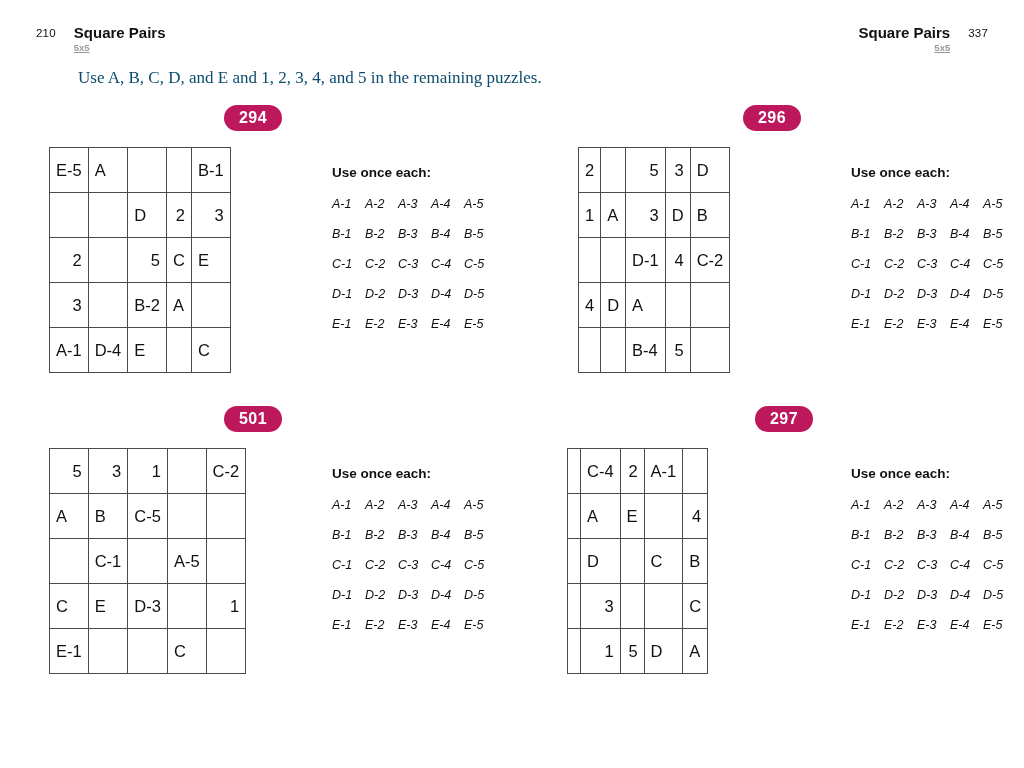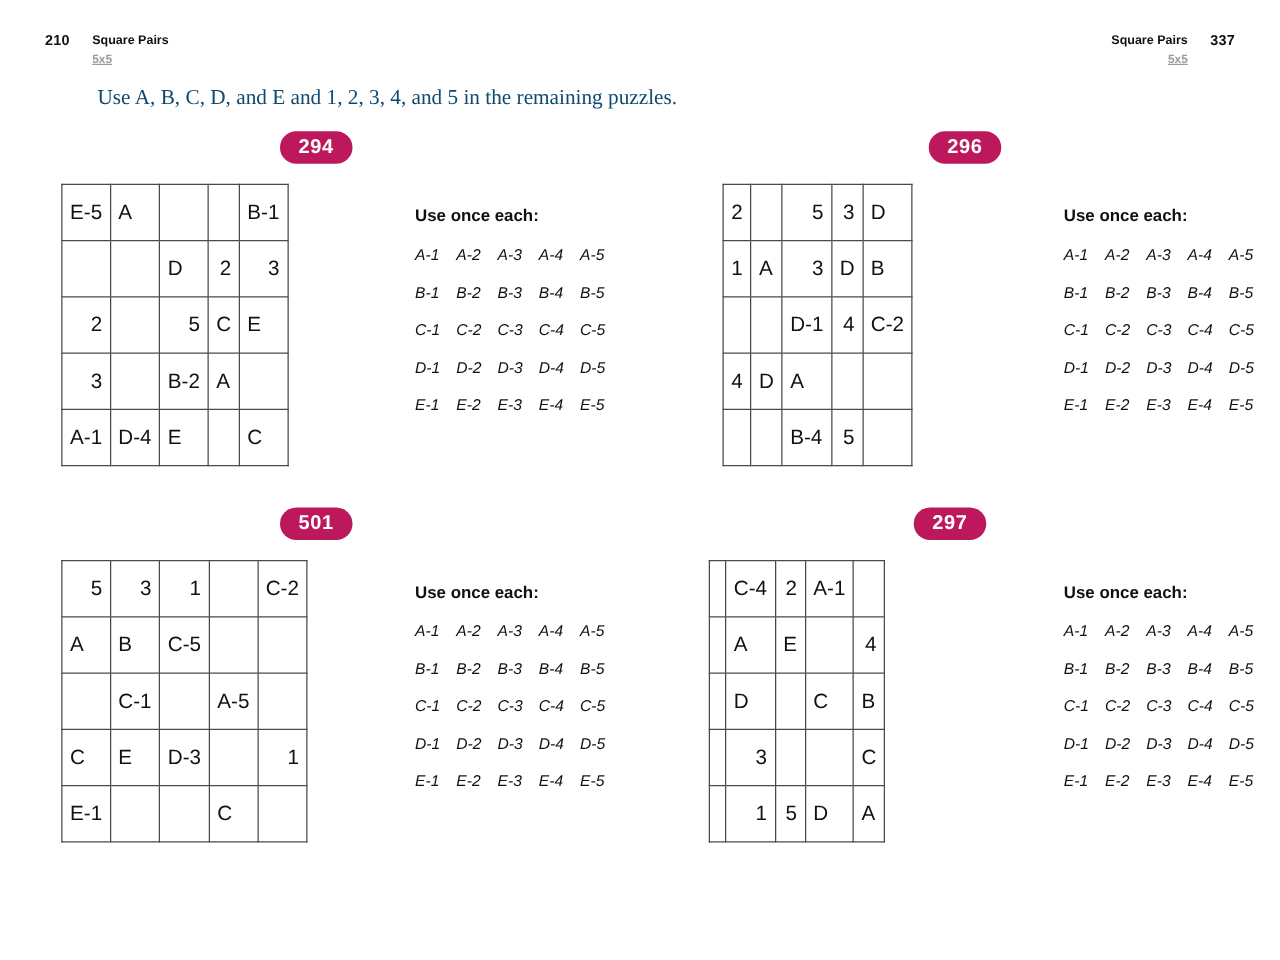--- a/index.html
+++ b/index.html
@@ -34,32 +34,32 @@
   }
   .hdr-right {
     position: absolute;
     right: 36px;
     top: 0;
     display: flex;
     align-items: flex-start;
   }
   .folio {
     font-size: 11.5px;
-    font-weight: bold;
+    font-weight: normal;
     letter-spacing: 0.2px;
     color: #111;
     line-height: 14px;
   }
   .hdr-titleblock {
     line-height: 13px;
   }
   .hdr-left .hdr-titleblock { margin-left: 18px; text-align: left; }
   .hdr-right .hdr-titleblock { margin-right: 18px; text-align: right; }
   .hdr-title {
-    font-size: 10px;
+    font-size: 15px;
     font-weight: bold;
     color: #111;
     white-space: nowrap;
   }
   .hdr-sub {
     font-size: 9.5px;
     font-weight: bold;
     color: #9a9a9a;
     margin-top: 2px;
     text-decoration: underline;
@@ -309,21 +309,21 @@
       <div class="uselist" style="left: 252px;">
         <div class="uselist-title">Use once each:</div>
         <div class="uselist-row"><span class="uselist-cell">A-1</span><span class="uselist-cell">A-2</span><span class="uselist-cell">A-3</span><span class="uselist-cell">A-4</span><span class="uselist-cell">A-5</span></div>
         <div class="uselist-row"><span class="uselist-cell">B-1</span><span class="uselist-cell">B-2</span><span class="uselist-cell">B-3</span><span class="uselist-cell">B-4</span><span class="uselist-cell">B-5</span></div>
         <div class="uselist-row"><span class="uselist-cell">C-1</span><span class="uselist-cell">C-2</span><span class="uselist-cell">C-3</span><span class="uselist-cell">C-4</span><span class="uselist-cell">C-5</span></div>
         <div class="uselist-row"><span class="uselist-cell">D-1</span><span class="uselist-cell">D-2</span><span class="uselist-cell">D-3</span><span class="uselist-cell">D-4</span><span class="uselist-cell">D-5</span></div>
         <div class="uselist-row"><span class="uselist-cell">E-1</span><span class="uselist-cell">E-2</span><span class="uselist-cell">E-3</span><span class="uselist-cell">E-4</span><span class="uselist-cell">E-5</span></div>
       </div>
     </div>
     <div class="puzzle" style="left: 567px; top: 406px;">
-      <div class="badge" style="left: 164px; text-align: center;">297</div>
+      <div class="badge" style="left: 188px; text-align: center;">297</div>
       <table class="grid">
         <tbody>
           <tr>
             <td class="empty al"></td>
             <td class="al">C-4</td>
             <td class="ar">2</td>
             <td class="al">A-1</td>
             <td class="empty al"></td>
           </tr>
           <tr>

